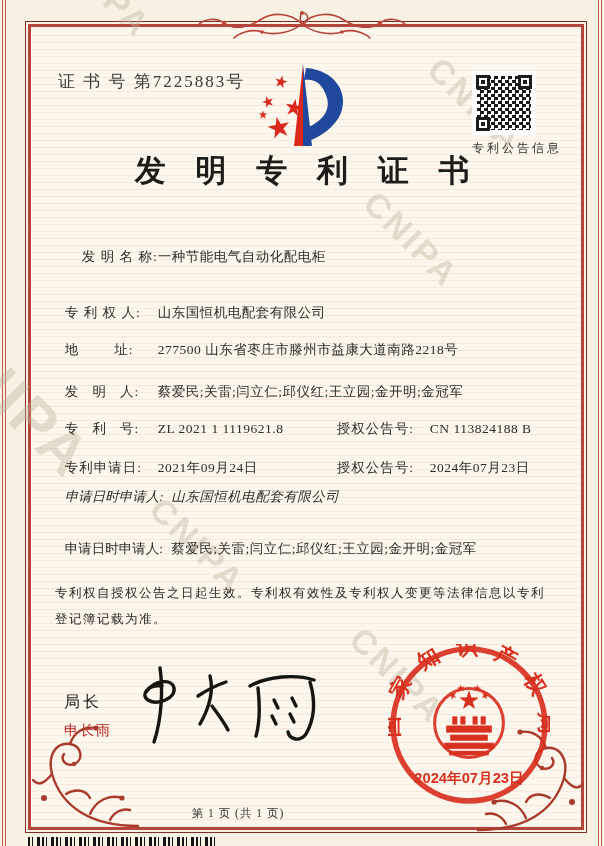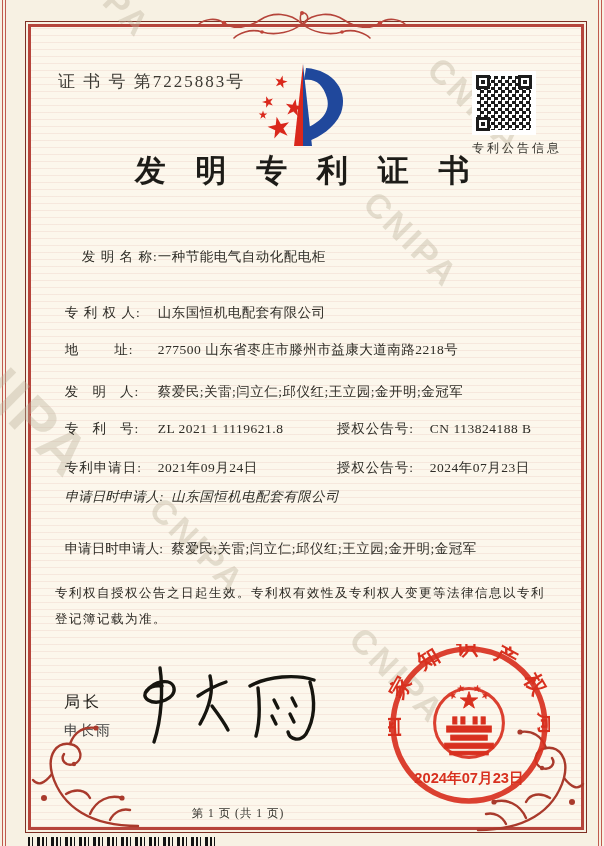--- a/index.html
+++ b/index.html
@@ -83,21 +83,21 @@
 
   .notice {
     position:absolute; left:55px; top:580px; width:494px;
     font-size:12.5px; line-height:26px; letter-spacing:1.5px; color:#2b2923;
   }
   .notice .ln1 { text-indent:2em; }
 
   .signer-title { position:absolute; left:64px; top:692px; font-size:16px; letter-spacing:3px;
     font-family:"Liberation Sans","DejaVu Sans",sans-serif; color:#23211c; }
   .signer-name  { position:absolute; left:64px; top:722px; font-size:14px; letter-spacing:2px;
-    font-family:"Liberation Sans","DejaVu Sans",sans-serif; color:#404040; }
+    font-family:"Liberation Sans","DejaVu Sans",sans-serif; color:#b91c1c; }
   .signature { position:absolute; left:118px; top:658px; width:212px; height:92px; }
 
   .seal { position:absolute; left:388px; top:644px; width:162px; height:162px; z-index:5; }
 
   .footer-page {
     position:absolute; left:0; top:806px; width:476px; text-align:center;
     font-size:11.5px; letter-spacing:1px; color:#35332d;
   }
 
   .barcode {

